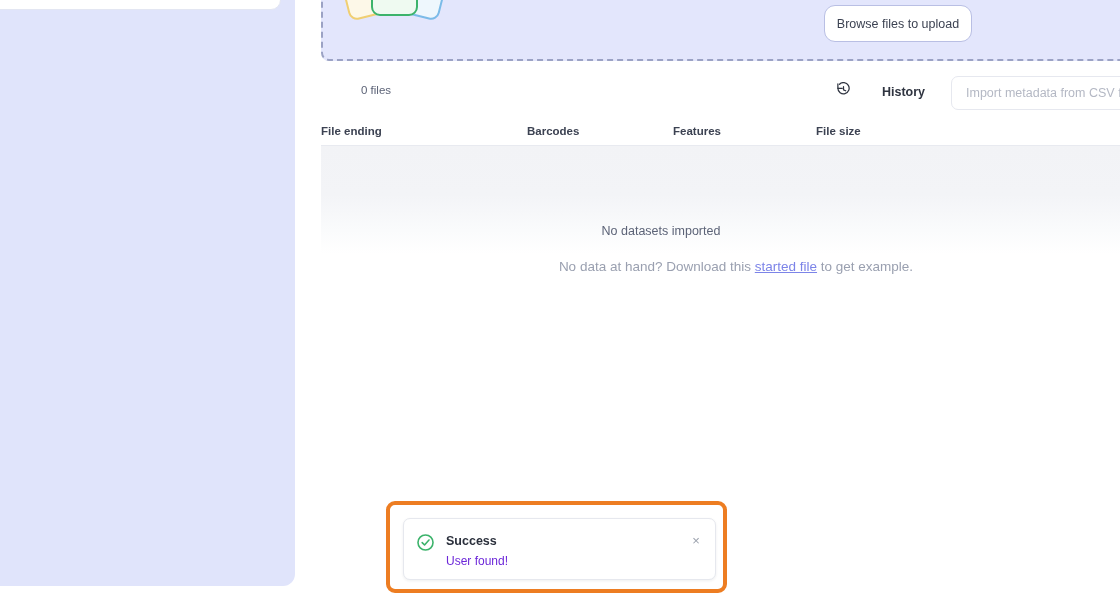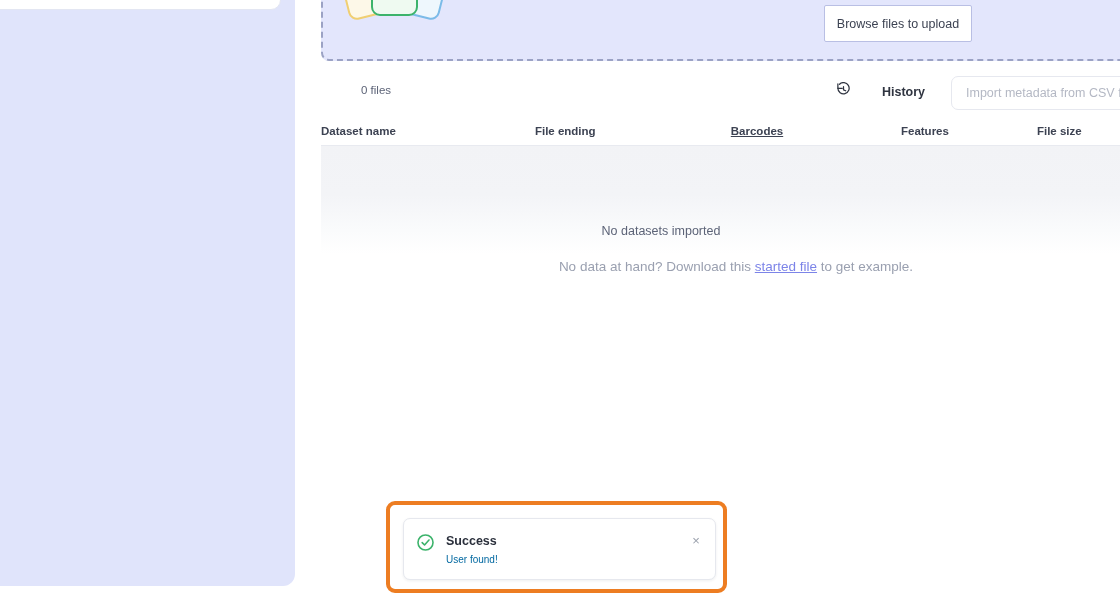--- a/index.html
+++ b/index.html
@@ -108,21 +108,21 @@
   }
 
   .browse-btn {
     position: absolute;
     left: 824px;
     top: 5px;
     width: 148px;
     height: 37px;
     background: #ffffff;
     border: 1.5px solid #b9bfe4;
-    border-radius: 2px;
+    border-radius: 11px;
     font-size: 12.5px;
     color: #3c4252;
     font-family: "Liberation Sans", sans-serif;
     cursor: pointer;
     display: flex;
     align-items: center;
     justify-content: center;
   }
 
   
@@ -182,21 +182,21 @@
     border-bottom: 1px solid #e8eaf0;
     padding-bottom: 6px;
   }
   .th {
     font-size: 11.5px;
     font-weight: bold;
     color: #3c4252;
   }
   .th.c0 { width: 225px; }
   .th.c1 { width: 206px; }
-  .th.c2 { width: 179px; text-decoration: underline; }
+  .th.c2 { width: 146px; }
   .th.c3 { width: 143px; }
   .th.c4 { width: 120px; }
 
   .table-body {
     position: relative;
     height: 108px;
     background: linear-gradient(180deg, #f2f3f6 0%, #f3f4f7 45%, #fafbfc 78%, #ffffff 100%);
   }
   .empty-msg {
     position: absolute;
@@ -257,22 +257,22 @@
     left: 42px;
     top: 15px;
     font-size: 12.5px;
     font-weight: bold;
     color: #2b303c;
   }
   .toast-msg {
     position: absolute;
     left: 42px;
     top: 35px;
-    font-size: 10px;
-    color: #0369a1;
+    font-size: 12px;
+    color: #6d28d9;
   }
   .toast-close {
     position: absolute;
     right: 11px;
     top: 13px;
     width: 16px;
     height: 16px;
     cursor: pointer;
     display: flex;
     align-items: center;
@@ -320,21 +320,20 @@
         <polyline points="12 7.5 12 12.5 15.5 14"></polyline>
       </svg>
     </span>
     <span class="history-label">History</span>
   </div>
 
   <input class="csv-input" type="text" placeholder="Import metadata from CSV fi" style="">
 
   <div class="table-wrap">
     <div class="table-head">
-      <div class="th c0">Dataset name</div>
       <div class="th c1">File ending</div>
       <div class="th c2">Barcodes</div>
       <div class="th c3">Features</div>
       <div class="th c4">File size</div>
     </div>
     <div class="table-body">
       <div class="empty-msg">No datasets imported</div>
     </div>
   </div>
 

